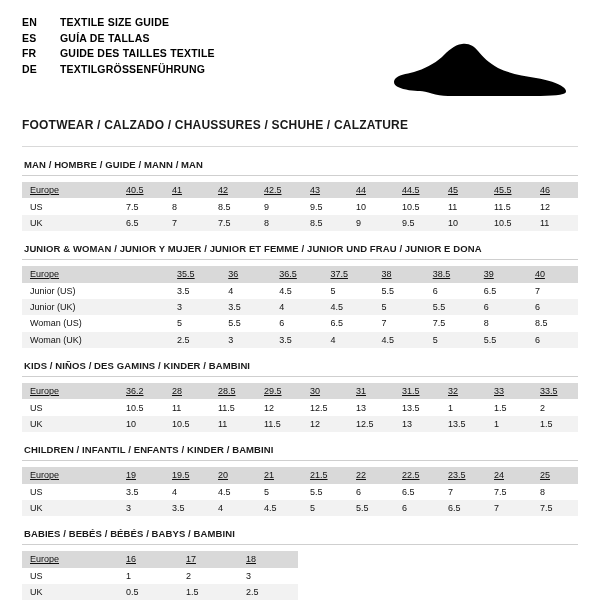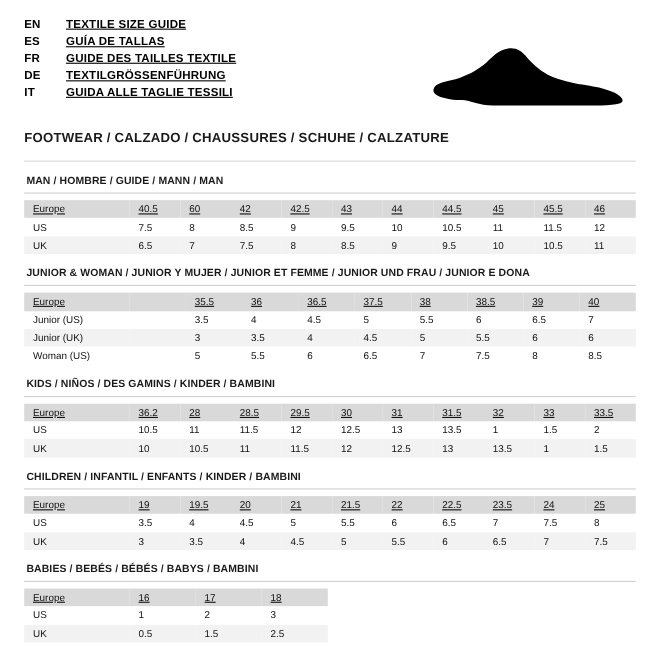--- a/index.html
+++ b/index.html
@@ -37,21 +37,20 @@
     padding: 0 0 3.5px 0;
     vertical-align: top;
     white-space: nowrap;
   }
   .lang-code {
     width: 38px;
     color: #000;
   }
   .lang-text {
     color: #000;
-    text-decoration: underline;
   }
   .shoe-icon {
     position: absolute;
     top: 26px;
     right: 8px;
     width: 180px;
     height: 62px;
   }
 
   .section-title {
@@ -132,44 +131,40 @@
           <td class="lang-text">GUÍA DE TALLAS</td>
         </tr>
         <tr>
           <td class="lang-code">FR</td>
           <td class="lang-text">GUIDE DES TAILLES TEXTILE</td>
         </tr>
         <tr>
           <td class="lang-code">DE</td>
           <td class="lang-text">TEXTILGRÖSSENFÜHRUNG</td>
         </tr>
-        <tr>
-          <td class="lang-code">IT</td>
-          <td class="lang-text">GUIDA ALLE TAGLIE TESSILI</td>
-        </tr>
       </tbody>
     </table>
 
     <svg class="shoe-icon" viewBox="0 0 180 62" aria-hidden="true">
       <path fill="#000000" d="M30 49 C24 49 14 48 8 45 C4 43 3 40 5 37 C8 33 16 32 24 30 C34 27 44 22 52 15 C58 9 64 3 72 2 C79 1 84 4 88 9 C93 15 99 21 108 26 C118 31 132 34 146 36 C158 38 168 41 173 45 C177 48 177 51 173 52 C166 54 150 54 130 54 L58 54 C46 54 36 49 30 49 Z"></path>
     </svg>
   </div>
 
   <div class="section-title">FOOTWEAR / CALZADO / CHAUSSURES / SCHUHE / CALZATURE</div>
   <hr class="rule">
 
   <div class="block">
     <div class="block-heading">MAN / HOMBRE / GUIDE / MANN / MAN</div>
     <hr class="block-sep">
     <table class="sizes">
       <tbody>
         <tr class="head">
           <td class="label">Europe</td>
           <td>40.5</td>
-          <td>60</td>
+          <td>41</td>
           <td>42</td>
           <td>42.5</td>
           <td>43</td>
           <td>44</td>
           <td>44.5</td>
           <td>45</td>
           <td>45.5</td>
           <td>46</td>
         </tr>
         <tr>
@@ -247,20 +242,32 @@
           <td class="label">Woman (US)</td>
           <td></td>
           <td>5</td>
           <td>5.5</td>
           <td>6</td>
           <td>6.5</td>
           <td>7</td>
           <td>7.5</td>
           <td>8</td>
           <td>8.5</td>
+        </tr>
+        <tr class="alt">
+          <td class="label">Woman (UK)</td>
+          <td></td>
+          <td>2.5</td>
+          <td>3</td>
+          <td>3.5</td>
+          <td>4</td>
+          <td>4.5</td>
+          <td>5</td>
+          <td>5.5</td>
+          <td>6</td>
         </tr>
       </tbody>
     </table>
   </div>
 
   <div class="block">
     <div class="block-heading">KIDS / NIÑOS / DES GAMINS / KINDER / BAMBINI</div>
     <hr class="block-sep">
     <table class="sizes">
       <tbody>

